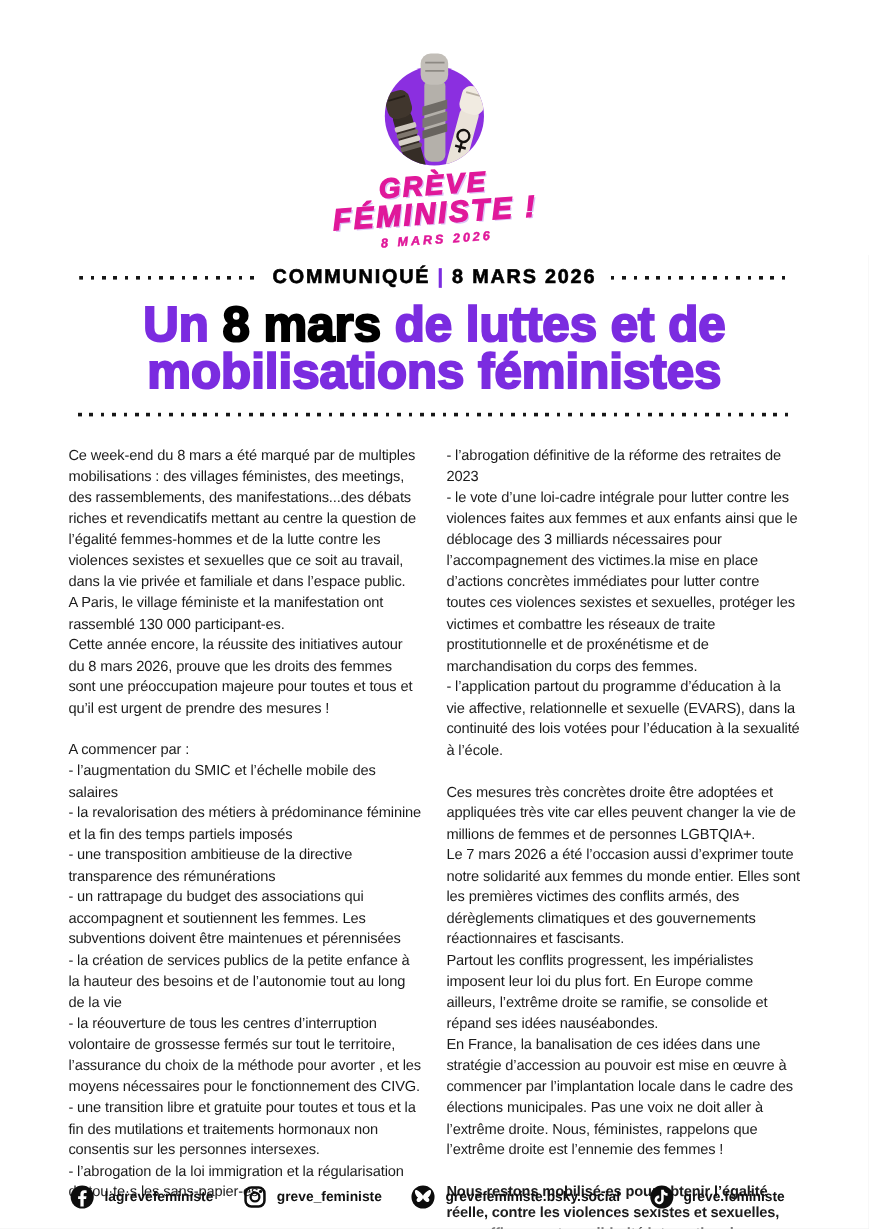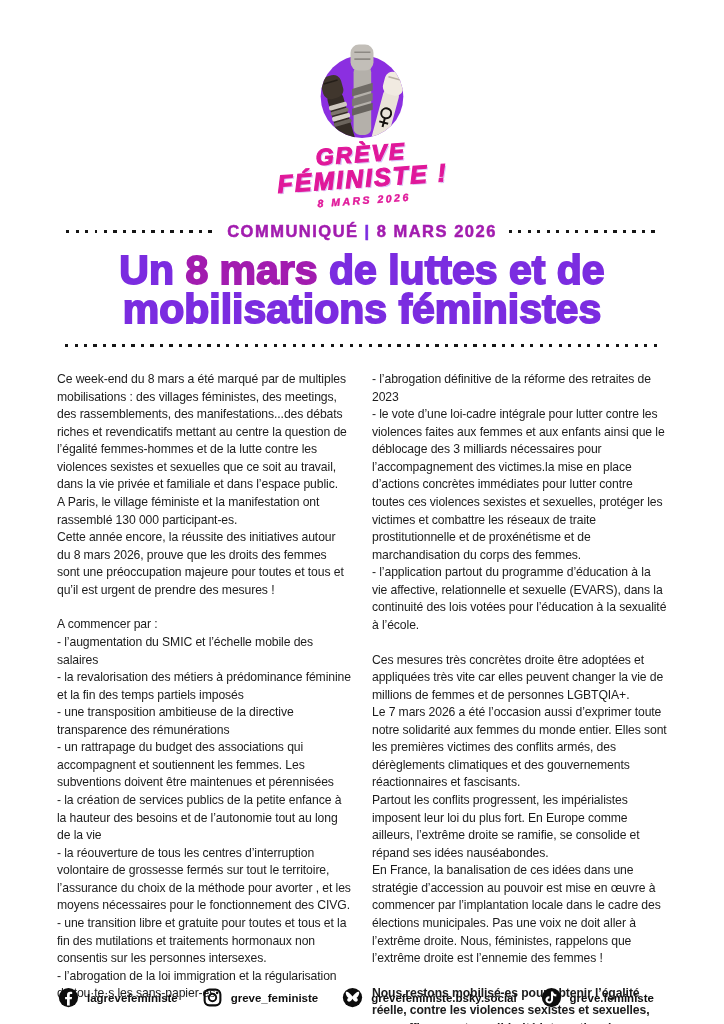--- a/index.html
+++ b/index.html
@@ -12,21 +12,21 @@
   .header{display:flex;flex-direction:column;align-items:center;padding-top:40px;}
   .logo-svg{display:block;}
   .wordmark{transform:rotate(-4deg);text-align:center;margin-top:2px;color:#e0189a;}
   .wordmark .wm1{font-size:23px;font-weight:bold;font-style:italic;letter-spacing:2px;line-height:1.0;-webkit-text-stroke:1.1px;text-shadow:1.5px 1.5px 0 rgba(123,44,224,.28);}
   .wordmark .wm2{font-size:25px;font-weight:bold;font-style:italic;letter-spacing:2px;line-height:1.0;-webkit-text-stroke:1.1px;text-shadow:1.5px 1.5px 0 rgba(123,44,224,.28);}
   .wordmark .wm-sub{font-size:10.5px;font-weight:bold;font-style:italic;letter-spacing:2.5px;margin-top:3px;-webkit-text-stroke:.4px;}
   
   .banner{display:flex;align-items:center;gap:12px;width:592px;margin:16px auto 0;}
   .dots{flex:1;height:3px;background:repeating-linear-gradient(90deg,#161616 0 3px,transparent 3px 9.5px);}
   .banner-text{font-weight:bold;font-size:16.5px;letter-spacing:1.5px;white-space:nowrap;-webkit-text-stroke:.5px;}
-  .pink{color:#a21caf;}
+  .pink{color:#000000;}
   .purple{color:#7b2ce0;}
   
   .main-title{margin:10px auto 0;text-align:center;font-weight:bold;font-size:41px;line-height:.94;letter-spacing:0;-webkit-text-stroke:1.8px;}
   .divider{width:594px;margin:16px auto 0;}
   
   .body-cols{display:flex;gap:20px;padding:0 57px;margin-top:24px;}
   .col{flex:1;font-size:12.2px;line-height:1.44;letter-spacing:-.1px;}
   .para{margin:0;}
   .para.gap{margin-top:17px;}
   .para.bold{font-weight:bold;}

